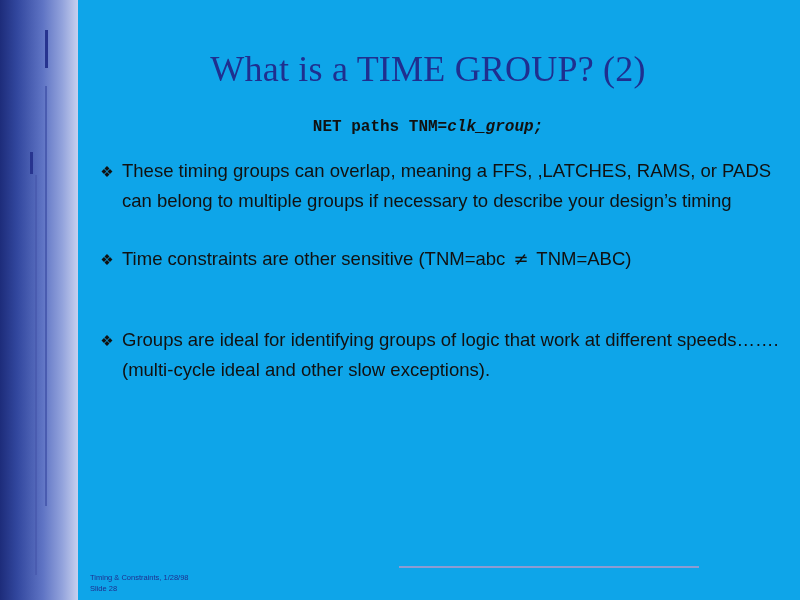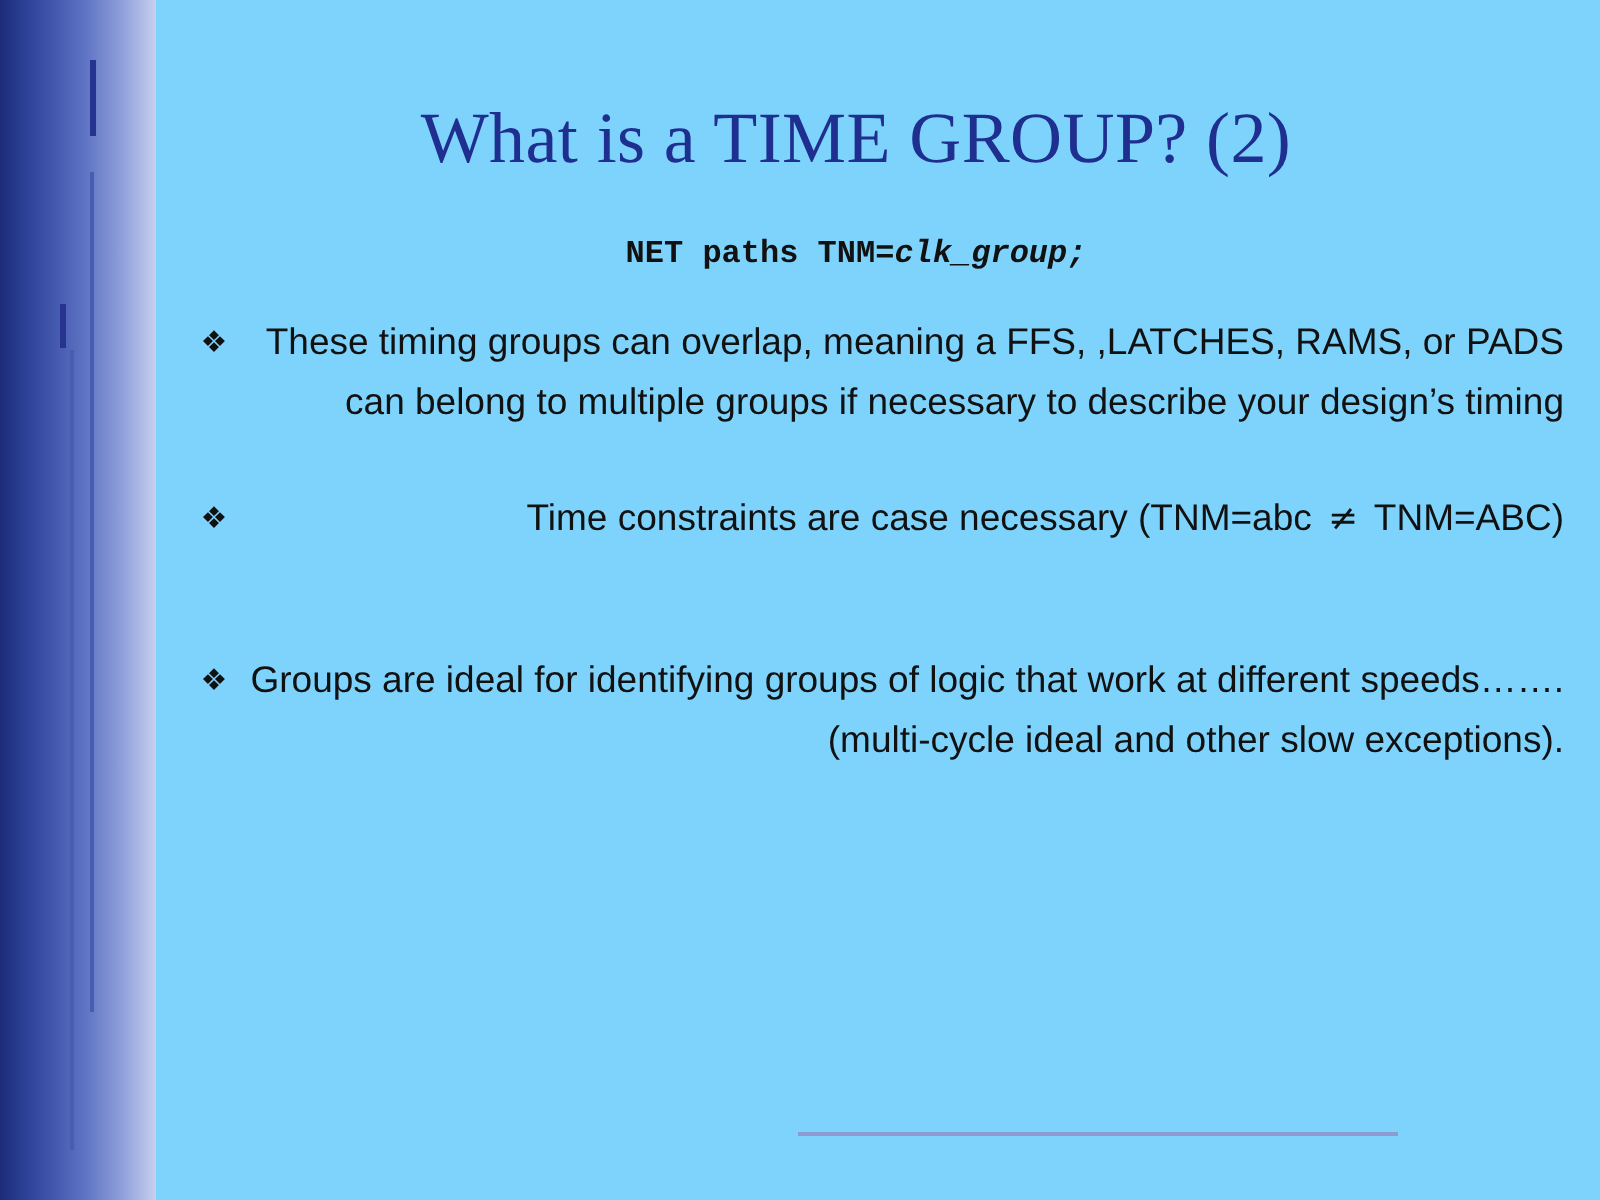--- a/index.html
+++ b/index.html
@@ -4,21 +4,21 @@
 <style>
   html, body {
     margin: 0;
     padding: 0;
     background: #ffffff;
   }
   .slide {
     position: relative;
     width: 800px;
     height: 600px;
-    background: #7dd3fc;
+    background: #0ea5e9;
     overflow: hidden;
     font-family: "Liberation Sans", sans-serif;
   }
   
   .left-band {
     position: absolute;
     left: 0;
     top: 0;
     width: 78px;
     height: 600px;
@@ -101,21 +101,20 @@
     color: #111111;
     line-height: 30px;
     text-align: center;
     padding-top: 1px;
   }
   .bullet-text {
     flex: 1 1 auto;
     font-size: 18.5px;
     line-height: 30px;
     color: #111111;
-    text-align: right;
   }
   .bullet.b2 { margin-top: 22px; }
   .bullet.b3 { margin-top: 50px; }
   .neq {
     font-family: "DejaVu Sans", sans-serif;
     font-size: 18px;
     padding: 0 3px;
   }
   .footer-rule {
     position: absolute;
@@ -155,27 +154,31 @@
   <div class="bullets">
 
     <div class="bullet b1">
       <div class="bullet-marker">❖</div>
       <div class="bullet-text">These timing groups can overlap, meaning a FFS, ,LATCHES, RAMS, or PADS can belong to multiple groups if necessary to describe your design’s timing</div>
     </div>
 
     <div class="bullet b2">
       <div class="bullet-marker">❖</div>
       <div class="bullet-text">
-        <span>Time constraints are case necessary (TNM=abc </span><span class="neq">≠</span><span> TNM=ABC)</span>
+        <span>Time constraints are other sensitive (TNM=abc </span><span class="neq">≠</span><span> TNM=ABC)</span>
       </div>
     </div>
 
     <div class="bullet b3">
       <div class="bullet-marker">❖</div>
       <div class="bullet-text">Groups are ideal for identifying groups of logic that work at different speeds…….(multi-cycle ideal and other slow exceptions).</div>
     </div>
 
   </div>
 
   <div class="footer-rule"></div>
 
+  <div class="footer-text">
+    <div>Timing &amp; Constraints, 1/28/98</div>
+    <div>Slide 28</div>
+  </div>
 
 </div>
 
 </body></html>

